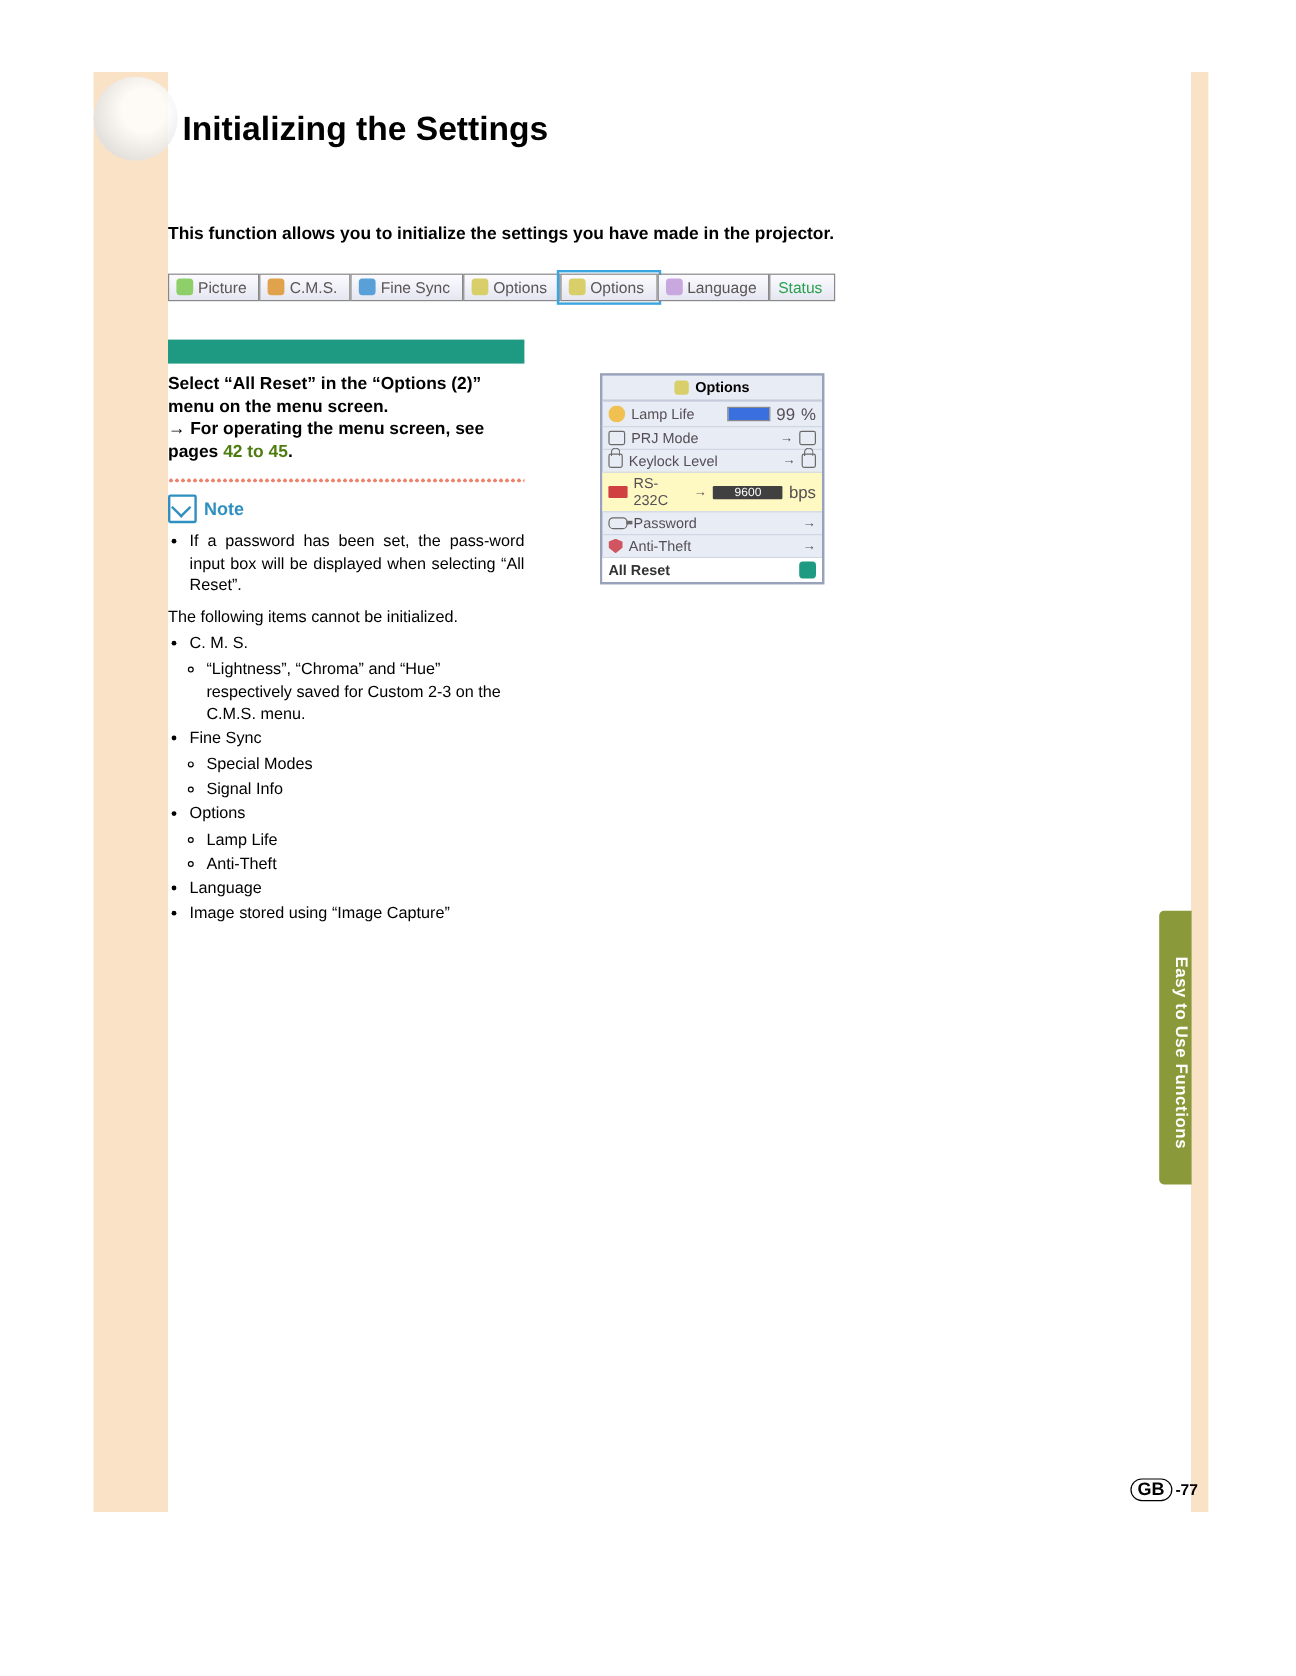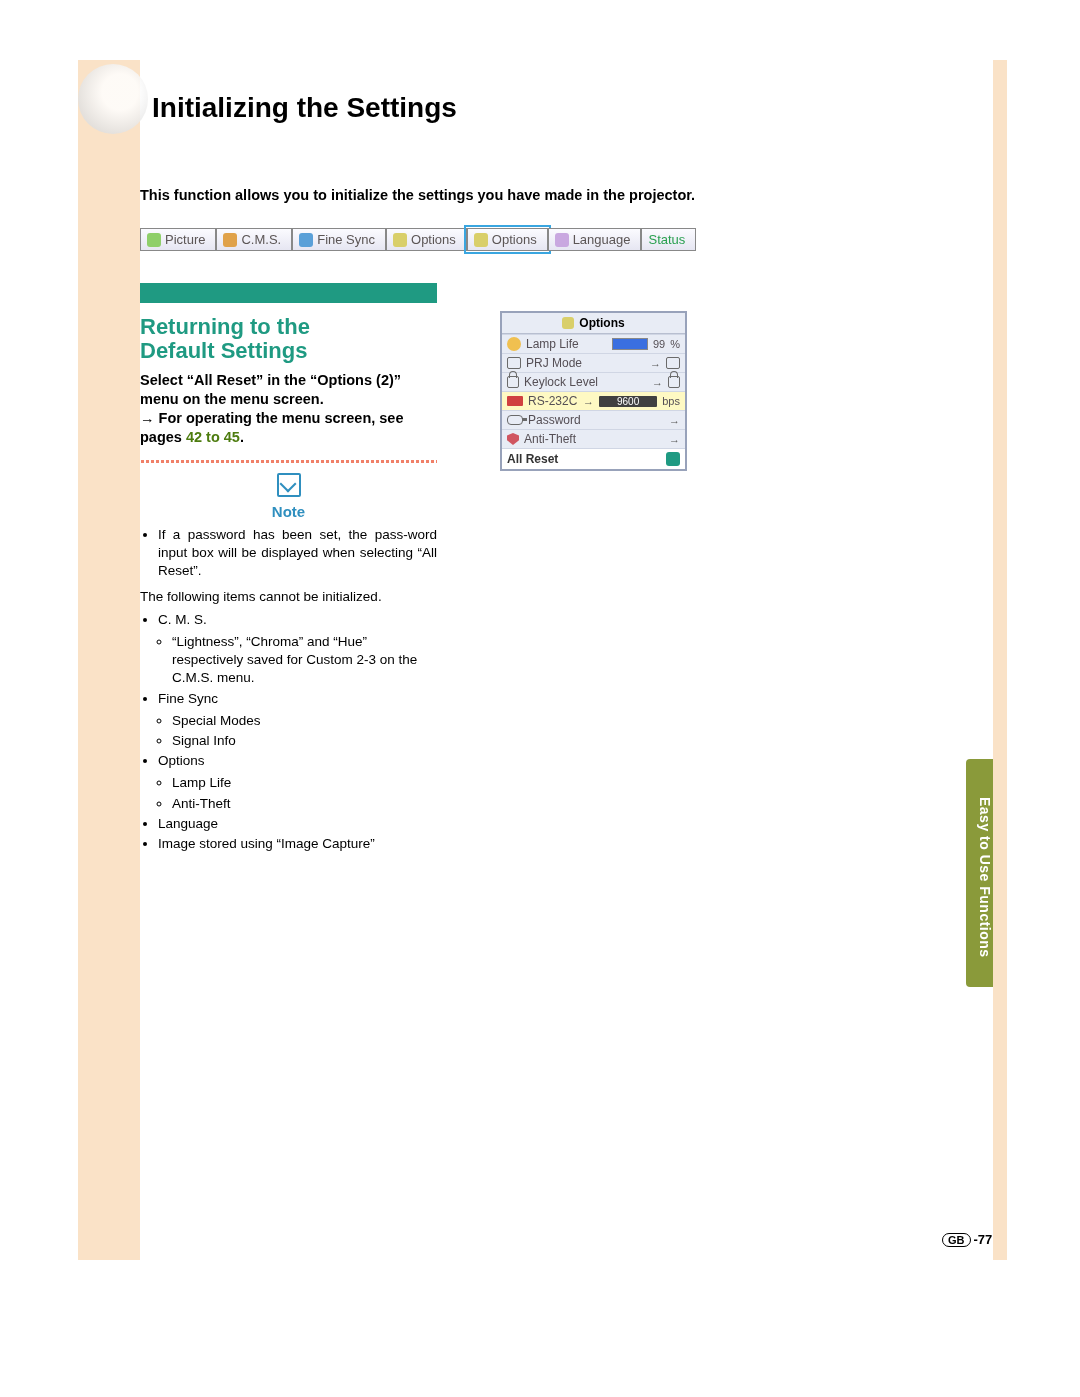--- a/index.html
+++ b/index.html
@@ -72,21 +72,21 @@
     top: 228px;
     display: flex;
     gap: 0;
   }
   .tab {
     border: 1px solid #888;
     background: linear-gradient(#fbfbff,#e6e6f2);
     font-size: 13px;
     padding: 3px 10px 3px 6px;
     display: flex;
-    align-items: flex-end;
+    align-items: flex-start;
     gap: 4px;
     color: #5b5555;
   }
   .tab.selected {
     outline: 2px solid #3aa6e0;
     outline-offset: 1px;
   }
   .tabicon {
     width: 14px;
     height: 14px;
@@ -130,21 +130,20 @@
     background-size: 5px 5px;
   }
   .note-row {
     margin-top: 10px;
     display: flex;
     align-items: center;
     gap: 6px;
     color: #2f8fbf;
     font-weight: bold;
     font-size: 15px;
-    flex-direction: column;
   }
   .note-icon {
     width: 20px;
     height: 20px;
     border: 2px solid #2f8fbf;
     border-radius: 2px;
     position: relative;
   }
   .note-icon::after {
     content: "";
@@ -186,21 +185,21 @@
   }
   .opt-row {
     display: flex;
     align-items: center;
     padding: 2px 5px;
     gap: 5px;
     border-top: 1px solid #d0d6e4;
     color: #554f55;
   }
   .opt-row .lab { flex: 1; }
-  .opt-row .val { font-size: 11px; }
+  .opt-row .val { font-size: 14px; }
   .opt-row.sel { background: #fef9c3; }
   .opt-row.all {
     background: #ffffff;
     color: #333;
     font-weight: bold;
     padding: 3px 5px;
   }
   .minicon {
     width: 14px; height: 14px; display:inline-block;
   }
@@ -247,21 +246,21 @@
     font-size: 13px;
     font-weight: bold;
     display:flex;
     align-items:center;
     gap:3px;
   }
   .gb {
     border:1.5px solid #000;
     border-radius:10px;
     padding:0 5px;
-    font-size:11px;
+    font-size:15px;
   }
 </style>
 </head>
 <body>
 
 <div class="page">
   <div class="left-strip"></div>
   <div class="right-strip-inner"></div>
   <div class="right-strip"></div>
 
@@ -295,24 +294,20 @@
       <span class="tabicon ic-language"></span>
       <span>Language</span>
     </div>
     <div class="tab status">
       <span>Status</span>
     </div>
   </div>
 
   <div class="content-block">
     <div class="teal-bar"></div>
-    <div class="sub-title">
-      <span>Returning to the</span><br>
-      <span>Default Settings</span>
-    </div>
     <div class="instr">
       <span>Select “All Reset” in the “Options (2)” menu on the menu screen.</span><br>
       <span>→ For operating the menu screen, see pages </span><span class="pages-link">42 to 45</span><span>.</span>
     </div>
     <div class="dotrule"></div>
     <div class="note-row">
       <span class="note-icon"></span>
       <span>Note</span>
     </div>
     <div class="note-body">

